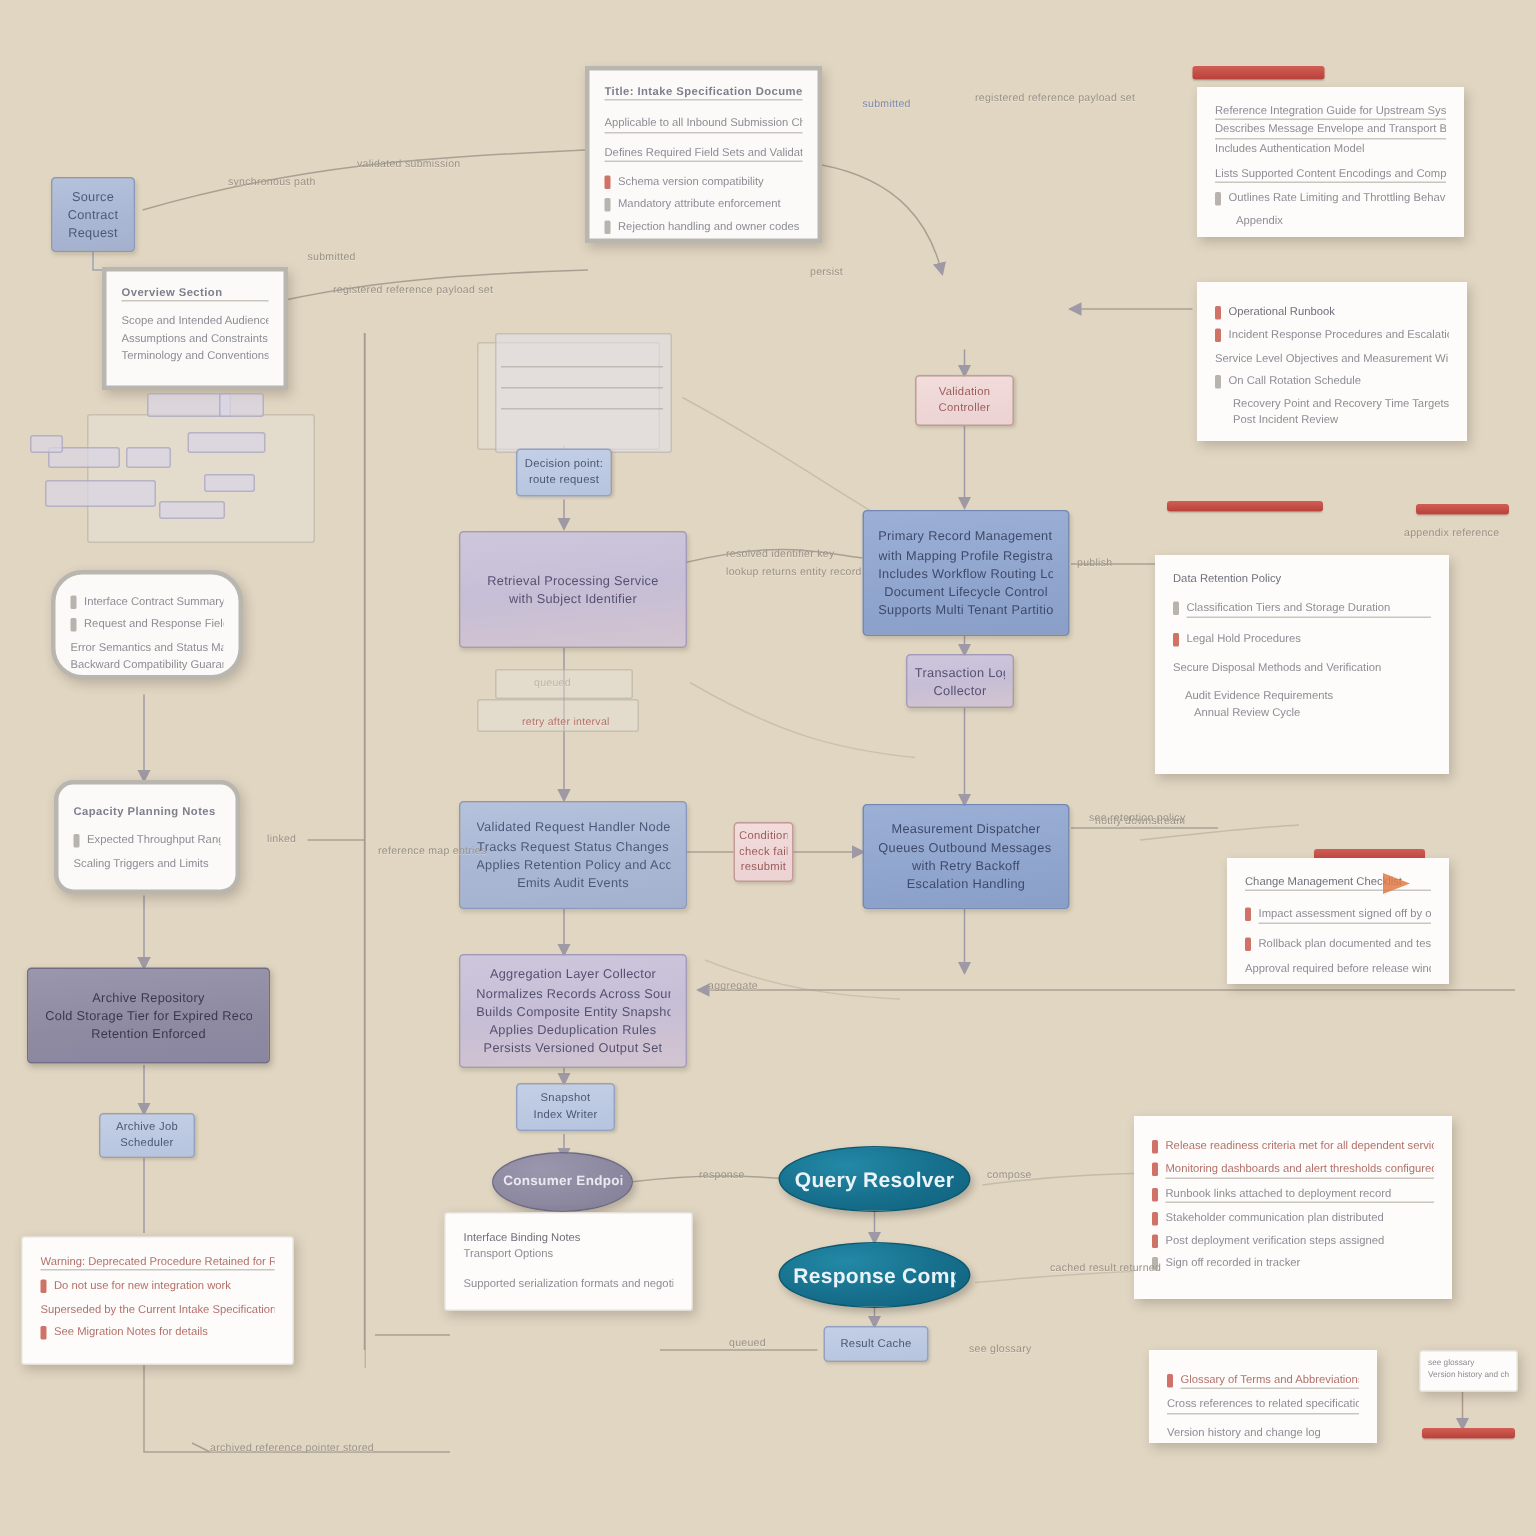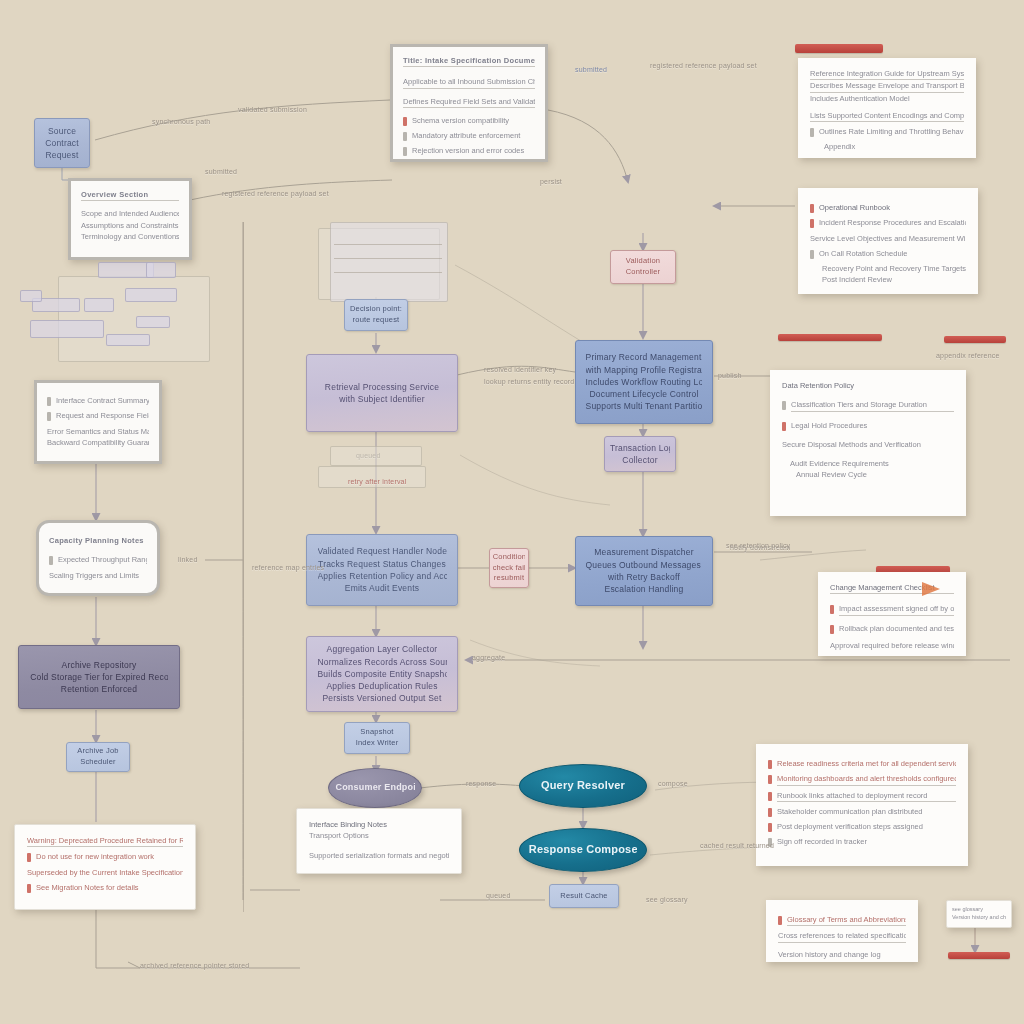--- a/index.html
+++ b/index.html
@@ -92,21 +92,21 @@
     color:#9c5b5b;
     box-shadow:1px 1px 2px rgba(90,80,60,.2);
     font-size:7.5px;
   }
 
   
   .ell{border-radius:50%;}
   .ell-teal{
     background:radial-gradient(ellipse at 35% 28%,#2389a6 0%,#166f8c 55%,#10607b 100%);
     border:1px solid #0d586f;
-    color:#eaf3f7;font-size:11px;font-weight:bold;letter-spacing:.5px;
+    color:#eaf3f7;font-size:14px;font-weight:bold;letter-spacing:.5px;
     box-shadow:2px 3px 5px rgba(60,55,45,.28);
   }
   .ell-grey{
     background:radial-gradient(ellipse at 35% 28%,#9a96ad 0%,#8d89a1 55%,#827e96 100%);
     border:1px solid #6f6b84;
     color:#ebe9f0;font-size:9px;font-weight:bold;
     box-shadow:2px 3px 5px rgba(60,55,45,.26);
   }
 
   
@@ -270,21 +270,21 @@
   <div class="mini" style="left:98px;top:262px;width:56px;height:16px;"></div>
   <div class="mini" style="left:146px;top:262px;width:30px;height:16px;"></div>
   <div class="mini" style="left:125px;top:288px;width:52px;height:14px;"></div>
   <div class="mini" style="left:32px;top:298px;width:48px;height:14px;"></div>
   <div class="mini" style="left:84px;top:298px;width:30px;height:14px;"></div>
   <div class="mini" style="left:136px;top:316px;width:34px;height:12px;"></div>
   <div class="mini" style="left:30px;top:320px;width:74px;height:18px;"></div>
   <div class="mini" style="left:106px;top:334px;width:44px;height:12px;"></div>
   <div class="mini" style="left:20px;top:290px;width:22px;height:12px;"></div>
 
-  <div class="card framed" style="left:34px;top:380px;width:128px;height:84px;">
+  <div class="card framed" style="left:34px;top:380px;width:128px;height:73px;border-radius:21px;">
     <div class="row">
       <span class="bullet grey"></span>
       <span class="txt">Interface Contract Summary</span>
     </div>
     <div class="row">
       <span class="bullet grey"></span>
       <span class="txt">Request and Response Field Definitions</span>
     </div>
     <div class="txt">Error Semantics and Status Mapping</div>
     <div class="txt">Backward Compatibility Guarantees</div>
@@ -330,21 +330,21 @@
     <div class="row" style="margin-top:7px">
       <span class="bullet"></span>
       <span class="txt">Schema version compatibility</span>
     </div>
     <div class="row">
       <span class="bullet grey"></span>
       <span class="txt">Mandatory attribute enforcement</span>
     </div>
     <div class="row">
       <span class="bullet grey"></span>
-      <span class="txt">Rejection version and error codes</span>
+      <span class="txt">Rejection handling and owner codes</span>
     </div>
   </div>
 
   <div class="ghost" style="left:330px;top:222px;width:116px;height:78px;background:rgba(226,224,232,.6);"></div>
   <div class="ghostline" style="left:334px;top:244px;width:108px;height:1px;"></div>
   <div class="ghostline" style="left:334px;top:258px;width:108px;height:1px;"></div>
   <div class="ghostline" style="left:334px;top:272px;width:108px;height:1px;"></div>
 
   <div class="node n-lblue" style="left:344px;top:299px;width:64px;height:32px;">
     <span class="ln">Decision point:</span>

